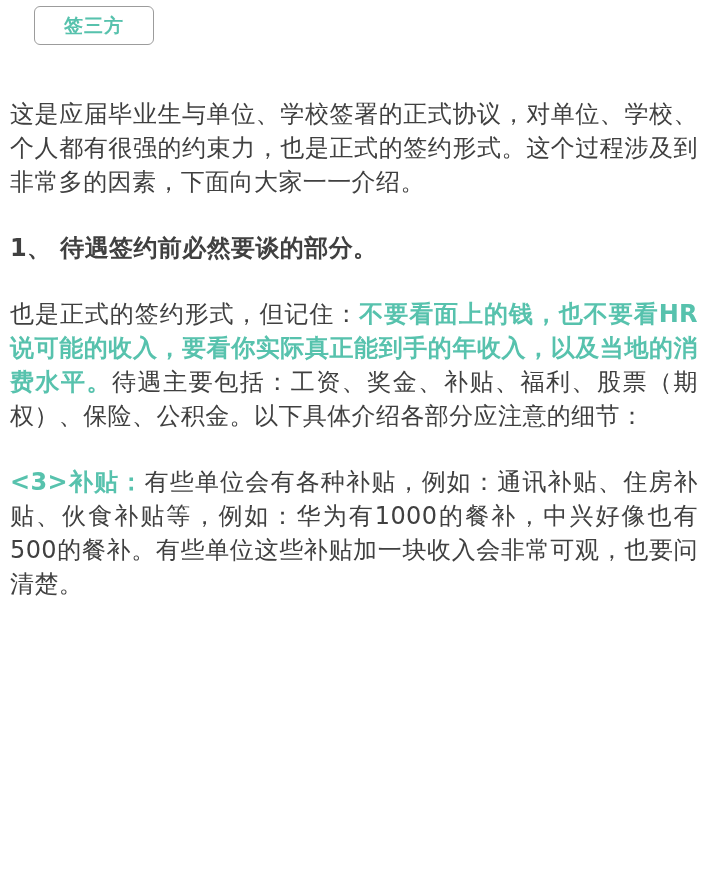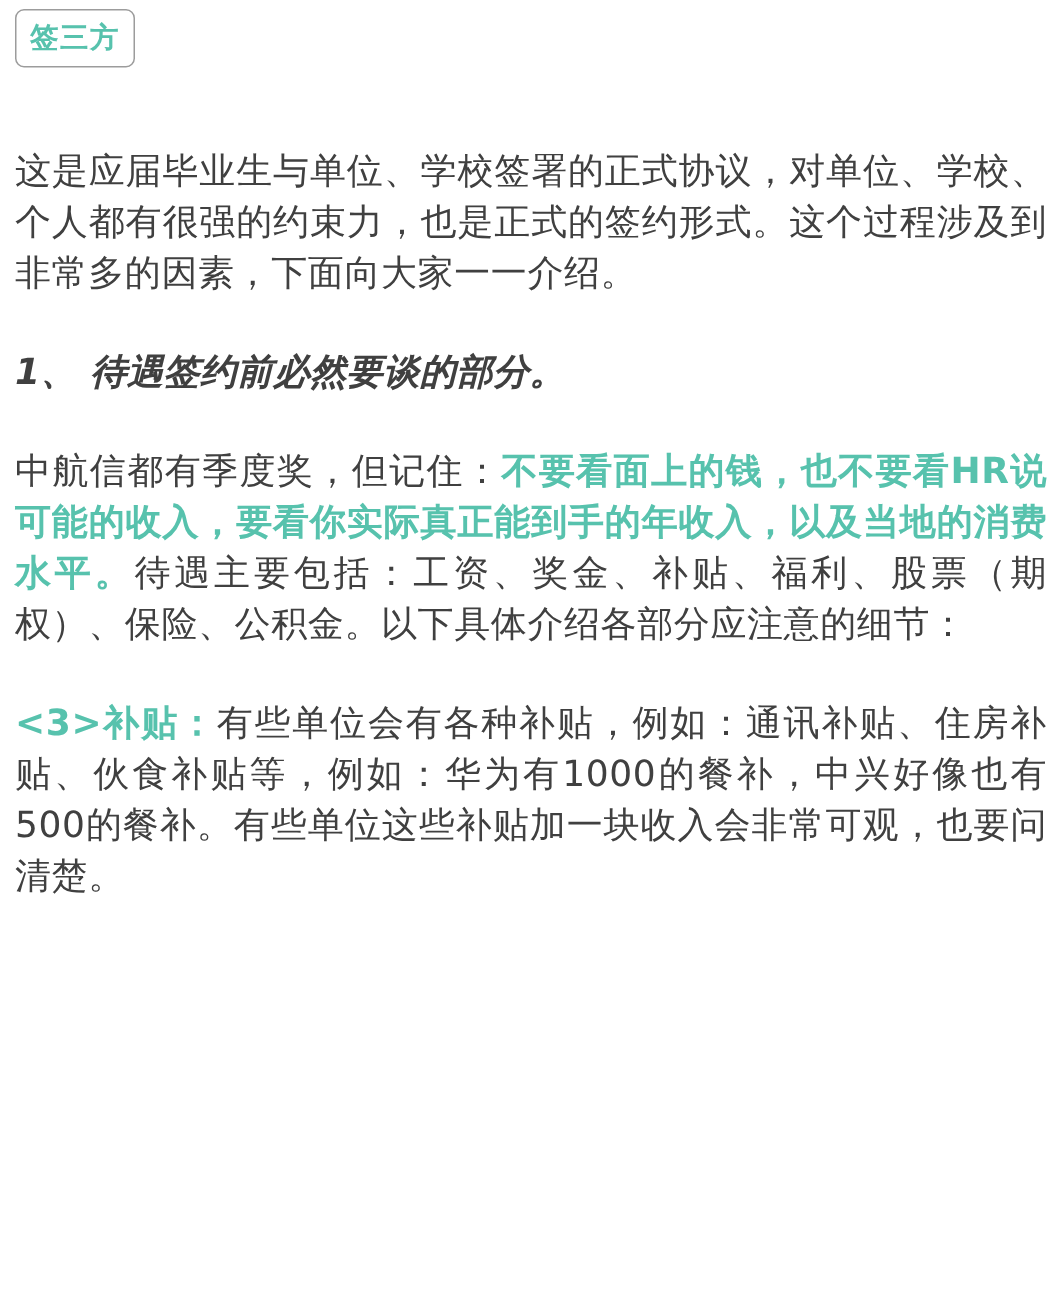--- a/index.html
+++ b/index.html
@@ -8,65 +8,65 @@
     min-height: 874px;
     font-family: "DejaVu Sans", "Liberation Sans", sans-serif;
     box-sizing: border-box;
   }
   .page { padding: 6px 11px 6px 10px; }
 
   .badge {
     display: inline-block;
     border: 1px solid #9c9c9c;
     border-radius: 6px;
-    padding: 5px 9px;
+    padding: 5px 29px;
     color: var(--accent);
     font-weight: bold;
     font-size: 19px;
     line-height: 27px;
     letter-spacing: 1px;
     background: #ffffff;
     cursor: pointer;
+    margin-left: 24px;
   }
 
   .content p, .content h2 {
     font-size: 24px;
     line-height: 34px;
     letter-spacing: 0.4px;
     color: var(--body);
     text-align: justify;
     margin: 32px 0;
     font-weight: normal;
   }
   .content p.first { margin-top: 52px; }
 
   .section-heading {
     color: var(--heading);
     font-weight: bold !important;
-    font-style: italic;
   }
 
   .em {
     color: var(--accent);
     font-weight: bold;
   }
 </style>
 </head>
 <body>
 
 <div class="page">
   <div class="badge">签三方</div>
 
   <div class="content">
 
     <p class="first">这是应届毕业生与单位、学校签署的正式协议，对单位、学校、个人都有很强的约束力，也是正式的签约形式。这个过程涉及到非常多的因素，下面向大家一一介绍。</p>
 
 
     <h2 class="section-heading">1、 待遇签约前必然要谈的部分。</h2>
 
-    <p><span>中航信都有季度奖，但记住：</span><span class="em">不要看面上的钱，也不要看HR说可能的收入，要看你实际真正能到手的年收入，以及当地的消费水平。</span><span>待遇主要包括：工资、奖金、补贴、福利、股票（期权）、保险、公积金。以下具体介绍各部分应注意的细节：</span></p>
+    <p><span>也是正式的签约形式，但记住：</span><span class="em">不要看面上的钱，也不要看HR说可能的收入，要看你实际真正能到手的年收入，以及当地的消费水平。</span><span>待遇主要包括：工资、奖金、补贴、福利、股票（期权）、保险、公积金。以下具体介绍各部分应注意的细节：</span></p>
 
 
 
     <p><span class="em">&lt;3&gt;补贴：</span><span>有些单位会有各种补贴，例如：通讯补贴、住房补贴、伙食补贴等，例如：华为有1000的餐补，中兴好像也有500的餐补。有些单位这些补贴加一块收入会非常可观，也要问清楚。</span></p>
 
   </div>
 </div>
 
 </body></html>

